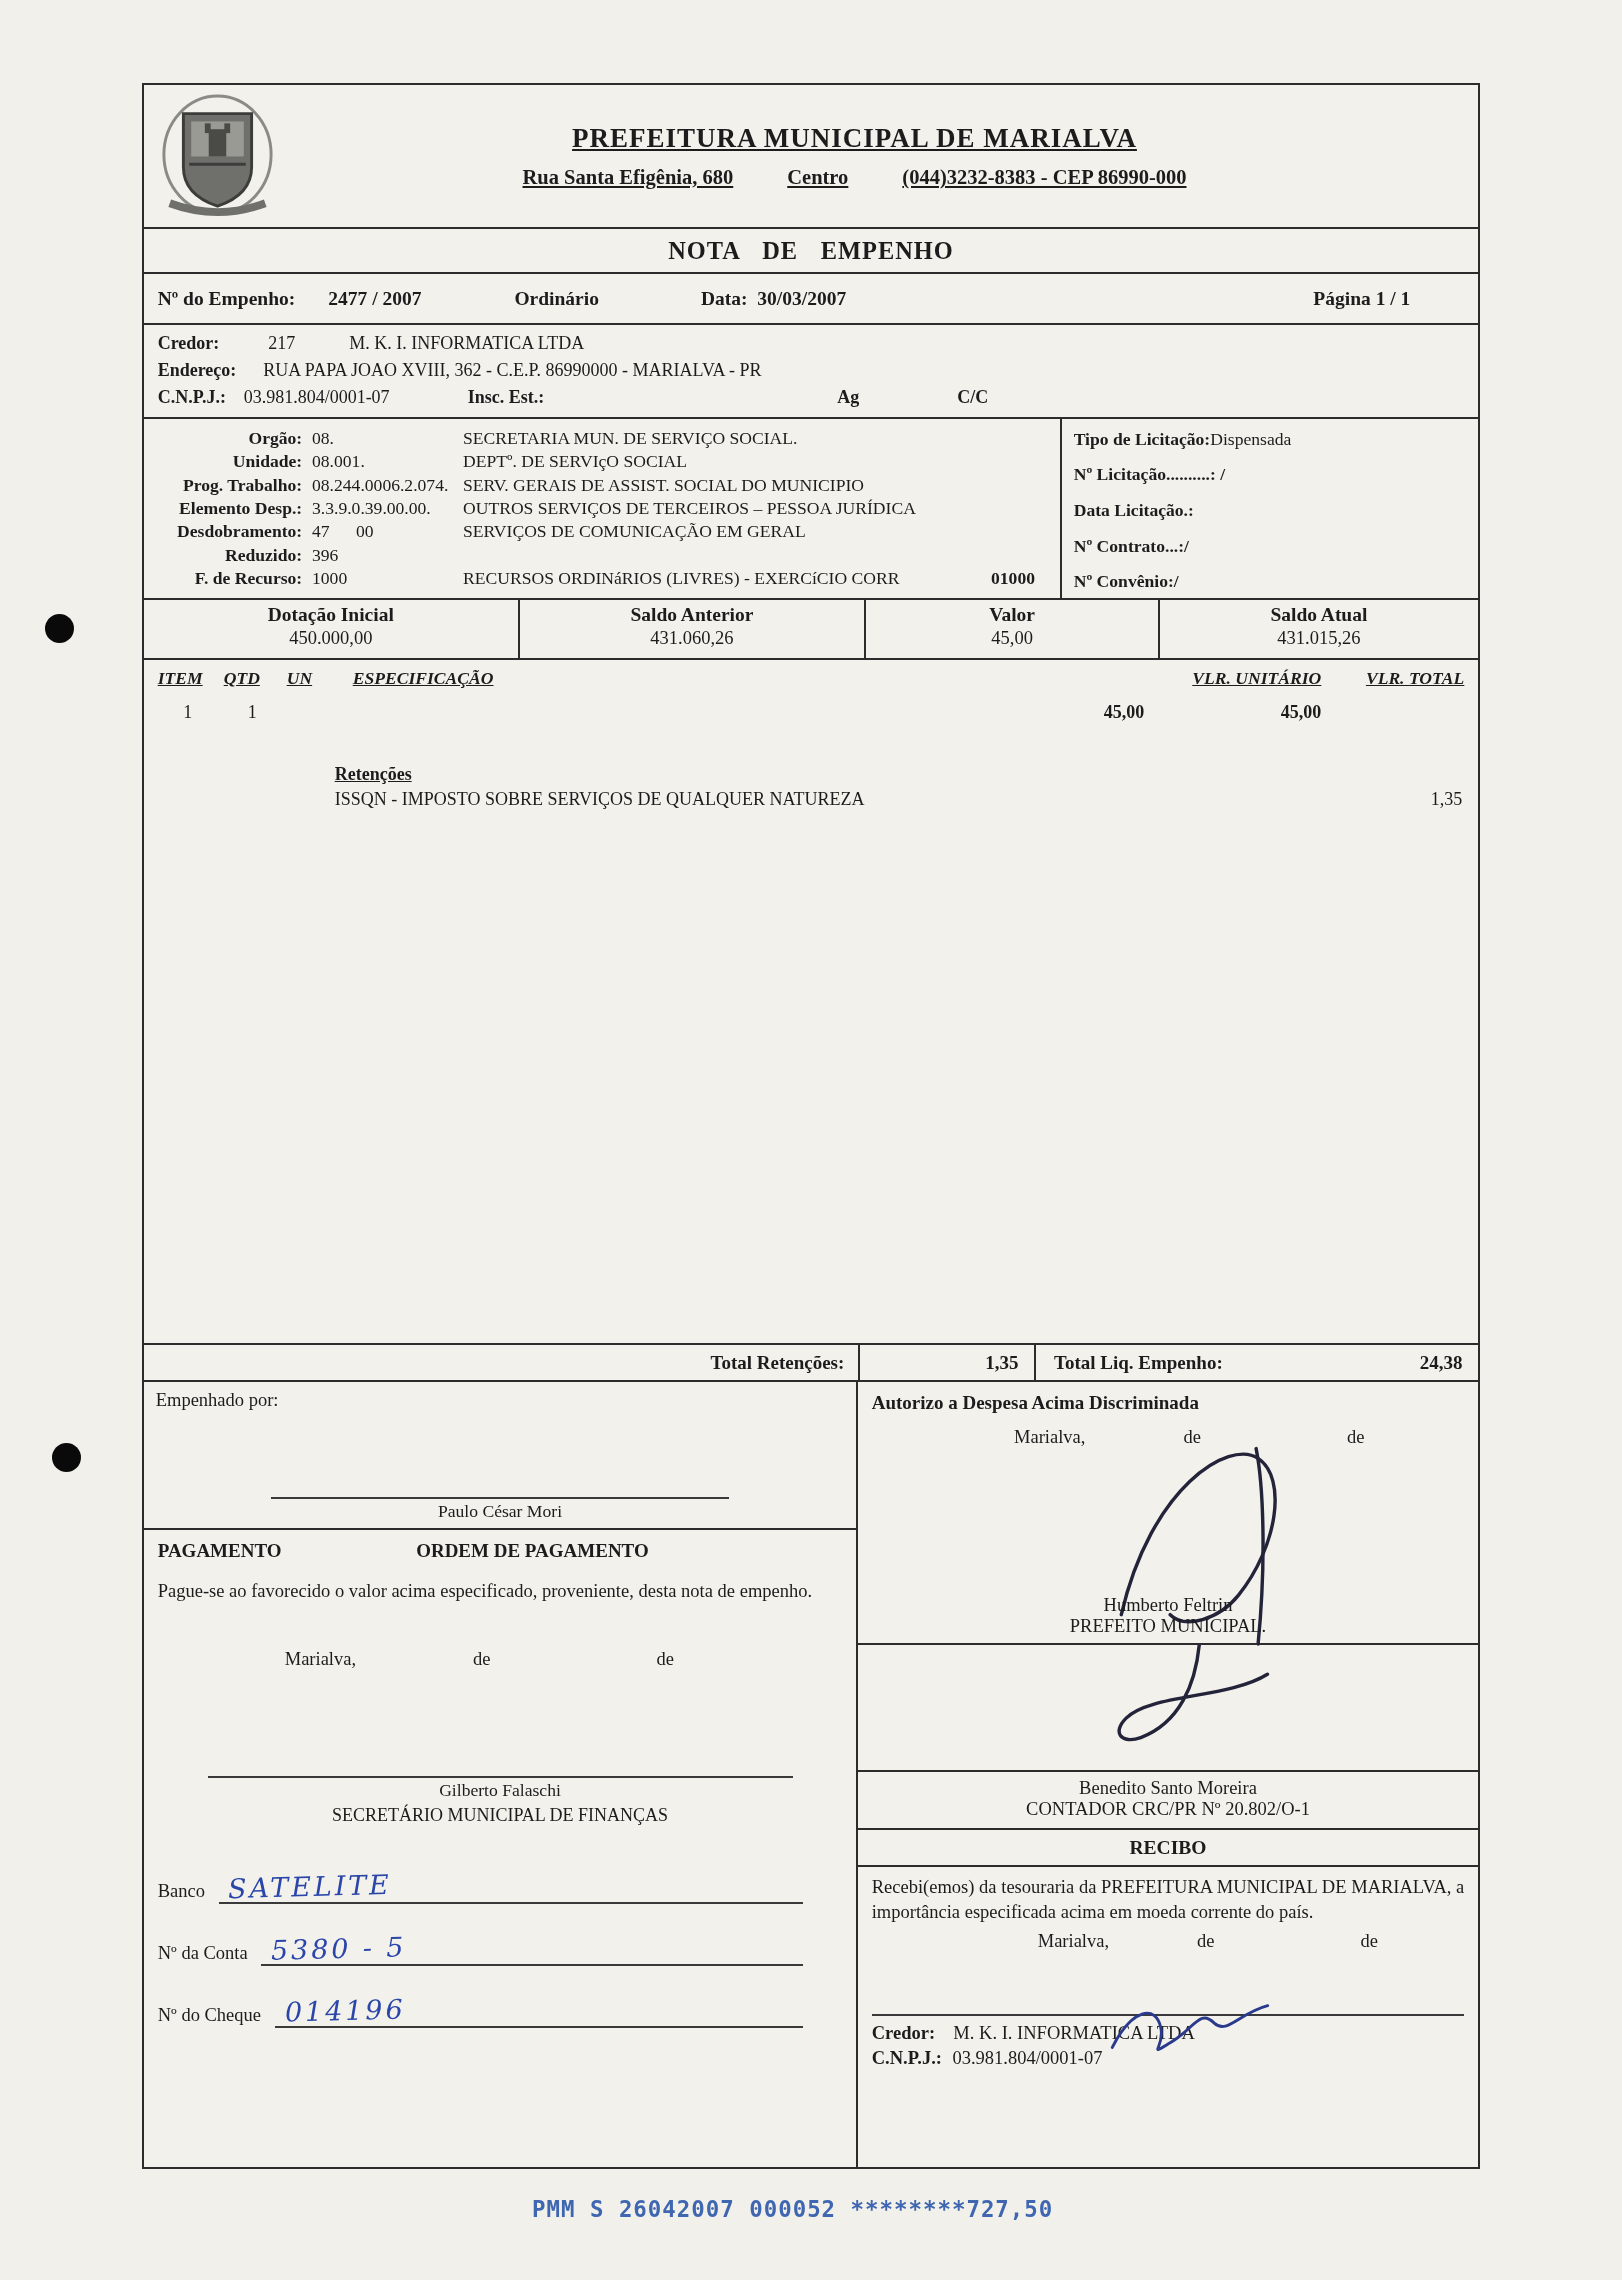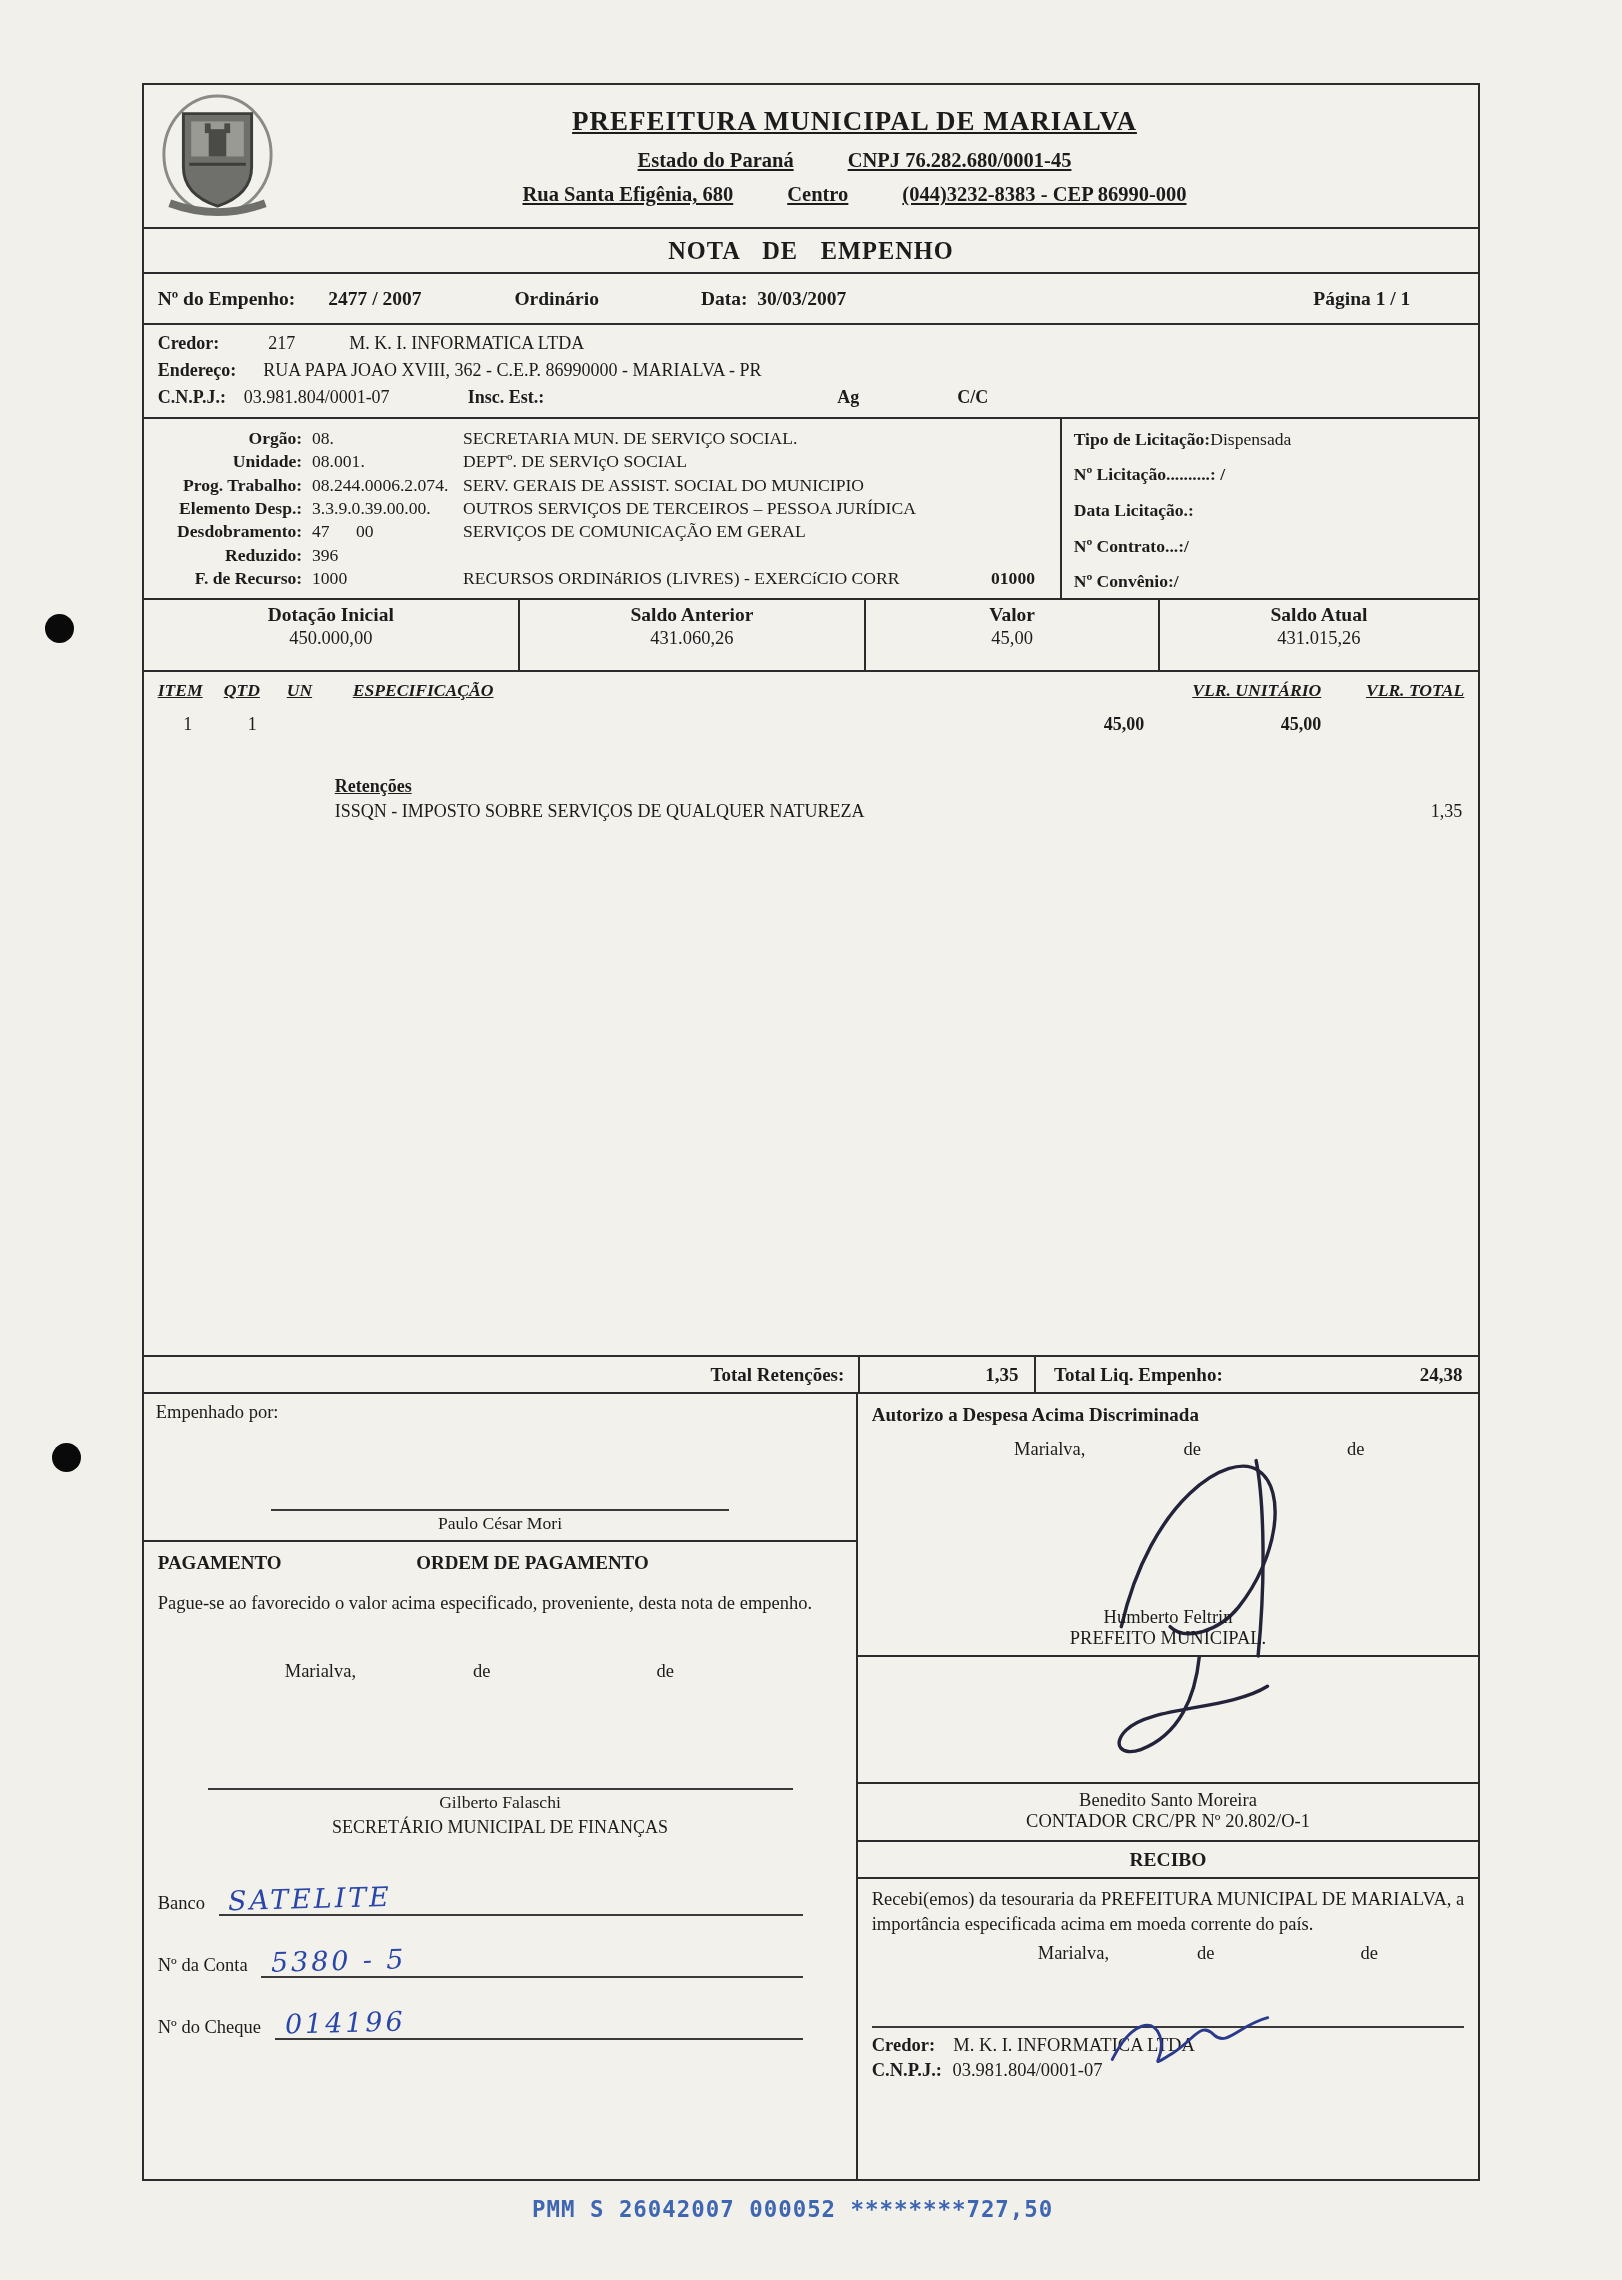--- a/index.html
+++ b/index.html
@@ -63,21 +63,21 @@
   .cls-row { display:flex; align-items:baseline; line-height:23.4px; }
   .cls-label { width:168px; text-align:right; font-weight:bold; padding-right:9.8px; flex:none; }
   .cls-code { min-width:151px; white-space:pre; }
   .cls-desc { }
   .cls-extra { margin-left:auto; margin-right:25px; font-weight:bold; }
   .cls-right { flex:1; border-left:2px solid #2c2c2c; padding:9.8px 11.7px; font-size:17.6px;
     display:flex; flex-direction:column; gap:14.6px; }
   .lic-row .lbl { font-weight:bold; }
 
   
-  .sec-saldos { height:72px; display:grid; grid-template-columns:28% 26% 22% 24%; }
+  .sec-saldos { height:60px; display:grid; grid-template-columns:28% 26% 22% 24%; }
   .saldo-col { border-left:2px solid #2c2c2c; text-align:center; padding-top:3.9px; }
   .saldo-col:first-child { border-left:none; }
   .saldo-h { font-size:19.5px; font-weight:bold; }
   .saldo-v { font-size:18.5px; margin-top:2px; }
 
   
   .sec-items { height:683px; padding:7.8px 13.7px 0 13.7px; font-size:18px; }
   .it-grid { display:grid; grid-template-columns:60px 57px 60px 1fr 171px 137px; column-gap:6px; }
   .it-h { font-style:italic; font-weight:bold; text-decoration:underline; font-size:17.6px; }
   .it-h.r, .it-cell.r { text-align:right; }
@@ -179,23 +179,20 @@
           <rect x="32" y="28" width="54" height="36" fill="#9a9a94"></rect>
           <rect x="50" y="36" width="18" height="28" fill="#4a4a47"></rect>
           <rect x="46" y="30" width="6" height="10" fill="#4a4a47"></rect>
           <rect x="66" y="30" width="6" height="10" fill="#4a4a47"></rect>
           <path d="M30 72 h58" stroke="#3c3c3a" stroke-width="3"></path>
           <path d="M10 112 q49 18 98 0" fill="none" stroke="#6f6f6b" stroke-width="8"></path>
         </svg>
       </div>
       <div class="head-text">
         <div class="head-line1">PREFEITURA MUNICIPAL DE MARIALVA</div>
-        <div class="head-line2">
-          <span>Estado do Paraná</span><span class="gap"></span><span>CNPJ 76.282.680/0001-45</span>
-        </div>
         <div class="head-line3">
           <span>Rua Santa Efigênia, 680</span><span class="gap"></span><span>Centro</span><span class="gap"></span><span>(044)3232-8383  -  CEP 86990-000</span>
         </div>
       </div>
     </div>
 
     <div class="sec sec-doctitle">NOTA DE EMPENHO</div>
 
     <div class="sec sec-info">
       <span class="lbl">Nº do Empenho:</span>

